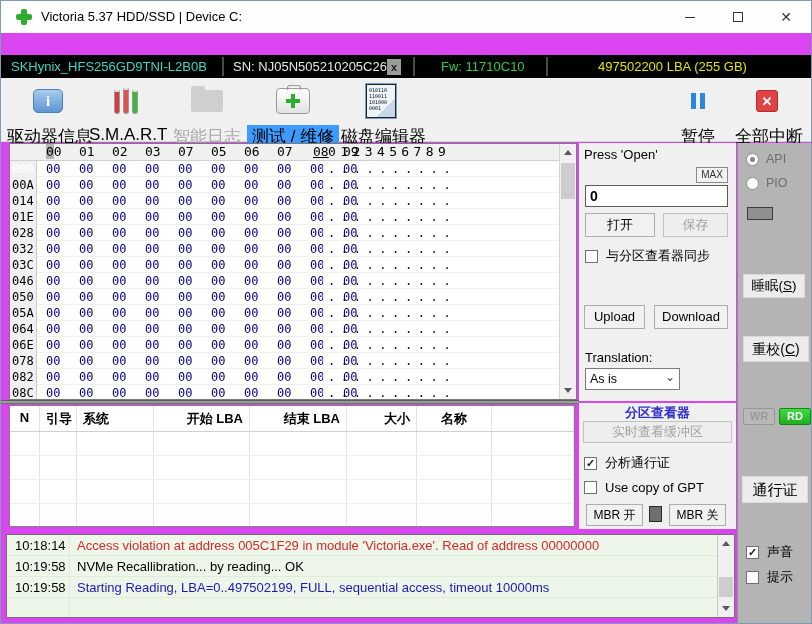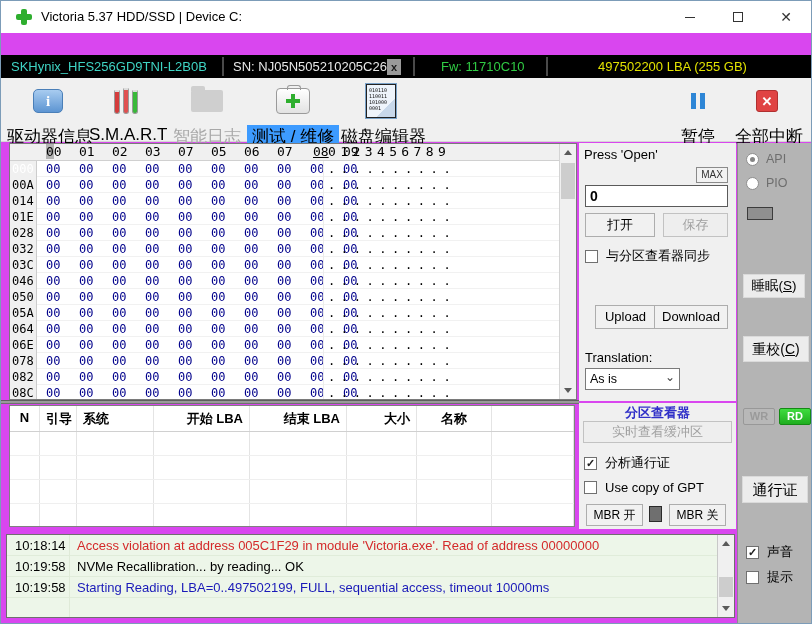--- a/index.html
+++ b/index.html
@@ -101,21 +101,21 @@
   .lba-input { position:absolute; left:6px; top:42px; width:143px; height:22px; background:#fff; border:1px solid #5a5a5a;
                font:bold 14px/20px "Liberation Sans", sans-serif; padding-left:4px; color:#000; }
   .btn { border:1px solid #adadad; background:#f1f1f1; font-size:13px; color:#000; text-align:center; position:absolute; }
   .btn.disabled { color:#a0a0a0; border-color:#c2c2c2; background:#eeeeee; }
   .op-open { left:6px; top:70px; width:70px; height:24px; line-height:22px; }
   .op-save { left:84px; top:70px; width:65px; height:24px; line-height:22px; }
   .chkrow { position:absolute; display:flex; align-items:center; gap:8px; }
   .cbox { width:13px; height:13px; background:#fff; border:1px solid #707070; font:bold 11px/11px "Liberation Sans",sans-serif;
           text-align:center; color:#222; flex:none; }
   .op-sync { left:6px; top:104px; }
-  .op-upload { left:16px; top:162px; width:61px; height:24px; line-height:22px; }
+  .op-upload { left:5px; top:162px; width:61px; height:24px; line-height:22px; }
   .op-download { left:75px; top:162px; width:74px; height:24px; line-height:22px; }
   .op-translabel { position:absolute; left:6px; top:207px; color:#000; }
   .op-select { position:absolute; left:6px; top:225px; width:95px; height:22px; background:#fff; border:1px solid #7a7a7a;
                font-size:12.5px; line-height:20px; padding-left:4px; color:#000; }
   .op-select .chev { position:absolute; right:4px; top:-2px; font-size:12px; color:#444; }
 
   
   .splitter { position:absolute; left:0; top:399px; width:578px; height:4px; background:#9a9a9a; border-top:1px solid #5e5e5e; border-bottom:1px solid #707070; }
 
   

